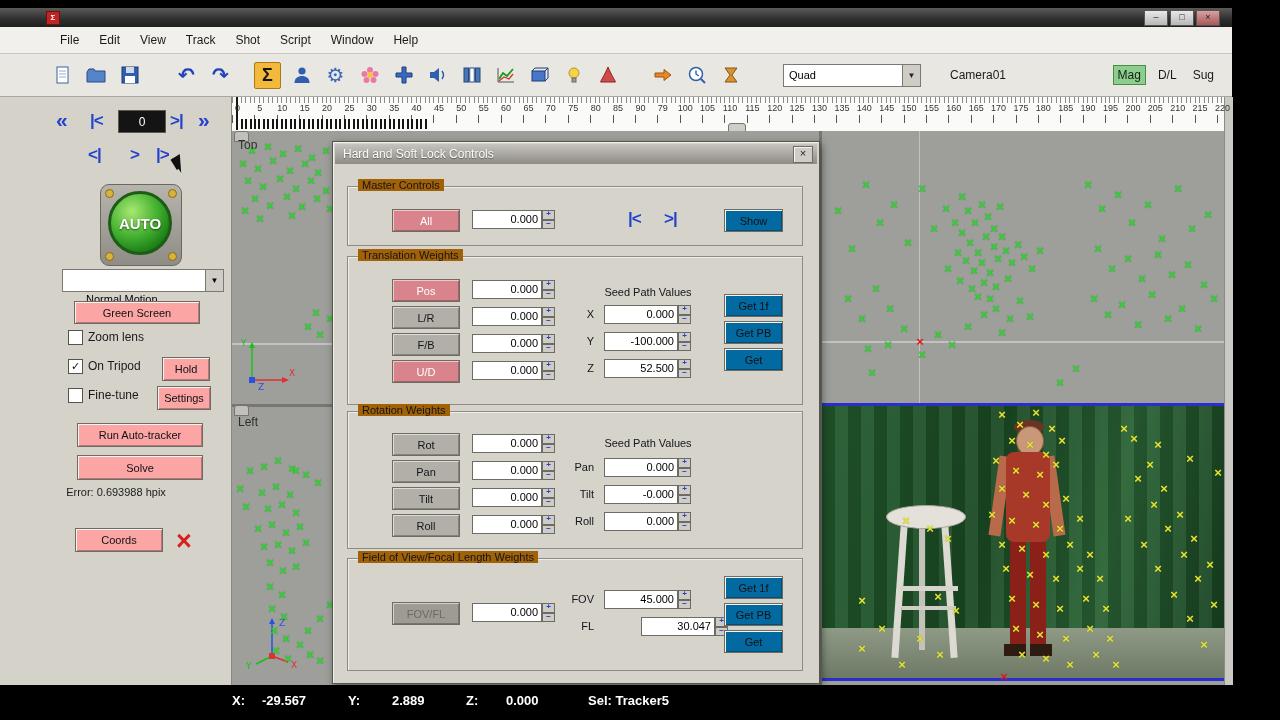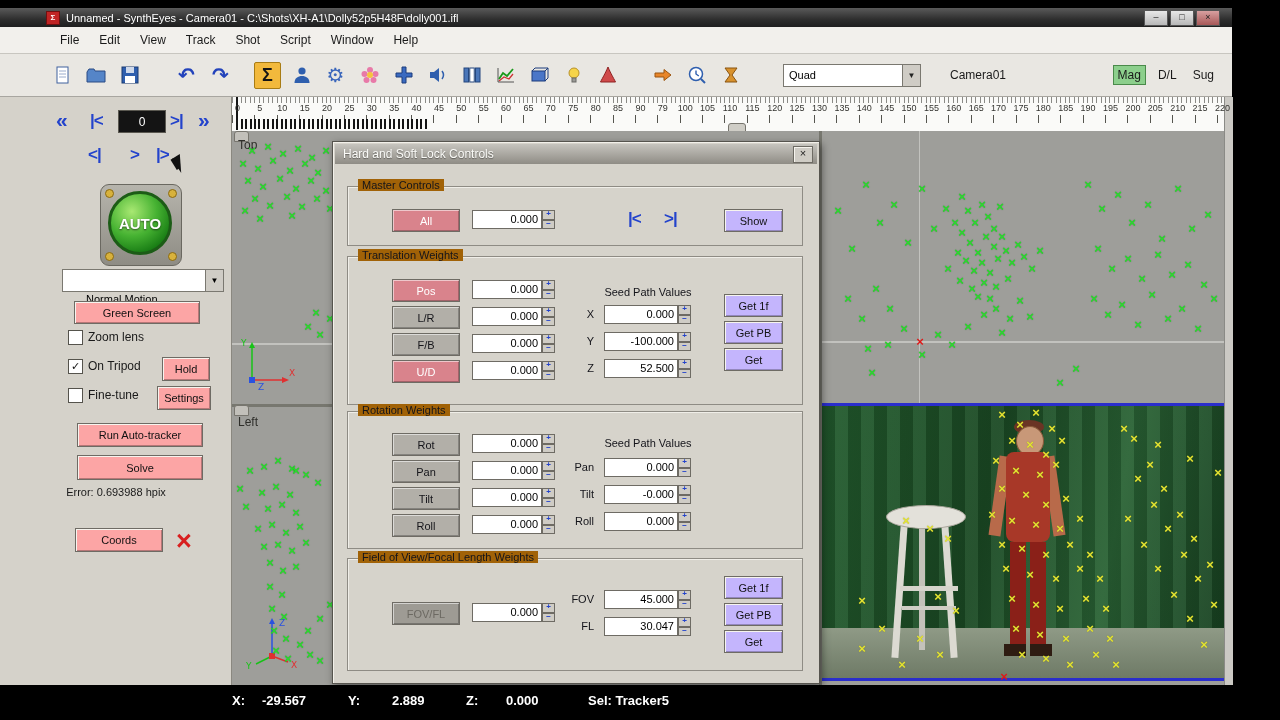--- a/index.html
+++ b/index.html
@@ -112,21 +112,21 @@
   .wbtn.gray{background:#b2afa8;color:#15151a;}
   .wbtn.disabled{background:#9e9b94;color:#6c6962;}
   .spinner{position:absolute;display:flex;height:19px;}
   .spinfield{background:#fff;border:1px solid #6e6b64;font-size:11px;text-align:right;
     padding:2px 3px 0 0;box-sizing:border-box;height:19px;}
   .spincol{width:13px;display:flex;flex-direction:column;}
   .spinbtn{flex:1;background:#cfccc5;border:1px solid #6e6b64;font-size:8px;line-height:6px;color:#2343cc;
     text-align:center;font-weight:bold;}
   .seedlbl{position:absolute;left:180px;width:66px;font-size:11px;color:#14141a;text-align:right;}
   .seedhdr{position:absolute;left:230px;width:140px;font-size:11px;color:#14141a;text-align:center;}
-  .getbtn{position:absolute;left:376px;width:57px;height:21px;background:#c4b5fd;border:1px solid #6e6b64;
+  .getbtn{position:absolute;left:376px;width:57px;height:21px;background:#0369a1;border:1px solid #6e6b64;
     box-shadow:inset 1px 1px 0 #f6f4ee,inset -1px -1px 0 rgba(0,0,0,.25);font-size:11px;color:#111;
     display:flex;align-items:center;justify-content:center;}
   .dlg-transport{position:absolute;color:#2343cc;font-weight:bold;font-size:17px;letter-spacing:-1px;}
 
   
   #statusbar{left:0;top:685px;width:1280px;height:35px;background:#000;color:#fff;font-size:13px;font-weight:bold;}
   #statusbar span{position:absolute;top:8px;}
 
   
   #cursor{left:176px;top:155px;width:0;height:0;border-top:17px solid #101010;border-right:9px solid transparent;
@@ -135,21 +135,20 @@
 
   svg text{font-family:"DejaVu Sans",sans-serif;}
 </style>
 </head>
 <body>
 
 <div id="stage">
 
   <div id="titlebar" class="abs">
     <div id="title-icon">Σ</div>
-    <span>Unnamed - SynthEyes - Camera01 - C:\Shots\XH-A1\Dolly52p5H48F\dolly001.ifl</span>
     <div id="win-buttons">
         <div class="winbtn">–</div>
         <div class="winbtn">□</div>
         <div class="winbtn close">×</div>
       </div>
   </div>
 
   <div id="menubar" class="abs">
       <span class="menu-item">File</span>
       <span class="menu-item">Edit</span>
@@ -798,21 +797,21 @@
         <div class="seedlbl" style="top: 34px;">FOV</div>
         <div class="spinner" style="left: 256px; top: 31px;">
           <div class="spinfield" style="width: 74px;">45.000</div>
           <div class="spincol">
             <div class="spinbtn">+</div>
             <div class="spinbtn">−</div>
           </div>
         </div>
         <div class="seedlbl" style="top: 61px;">FL</div>
         <div class="spinner" style="left: 256px; top: 58px;">
-          <div class="spinfield" style="width: 74px;">30.047</div>
+          <div class="spinfield" style="width: 74px; margin-left: 37px;">30.047</div>
           <div class="spincol">
             <div class="spinbtn">+</div>
             <div class="spinbtn">−</div>
           </div>
         </div>
         <div class="getbtn" style="top: 17px;">Get 1f</div>
         <div class="getbtn" style="top: 44px;">Get PB</div>
         <div class="getbtn" style="top: 71px;">Get</div>
       </div>
   </div>

